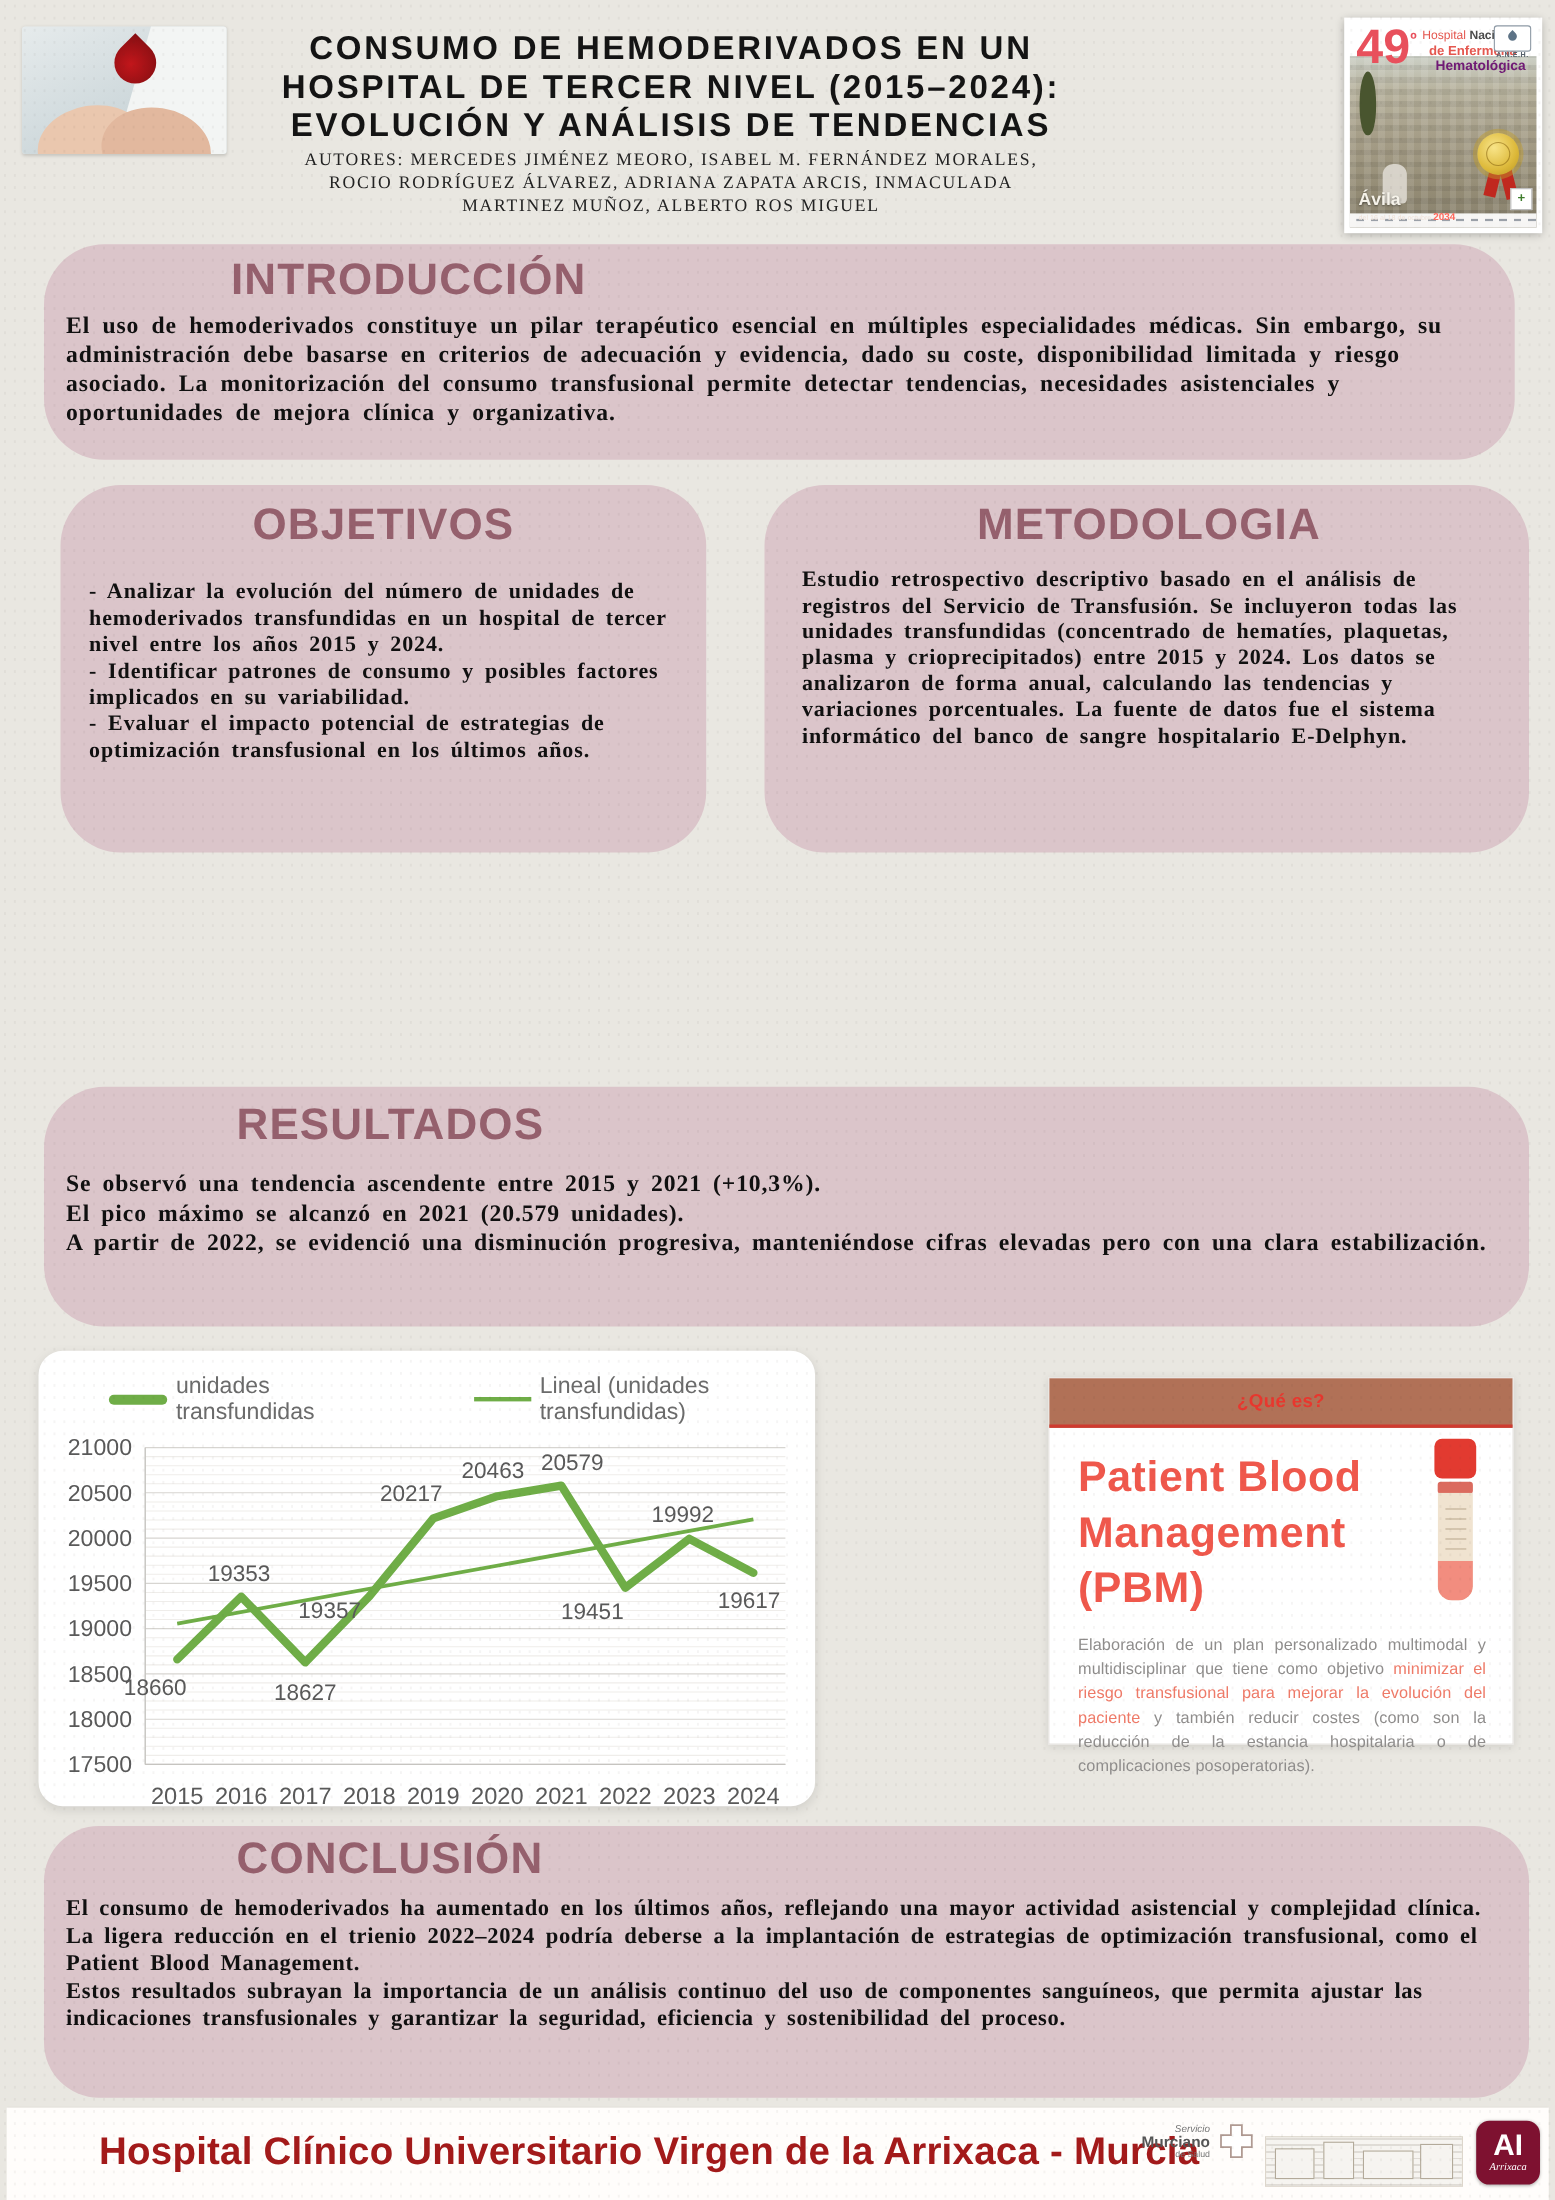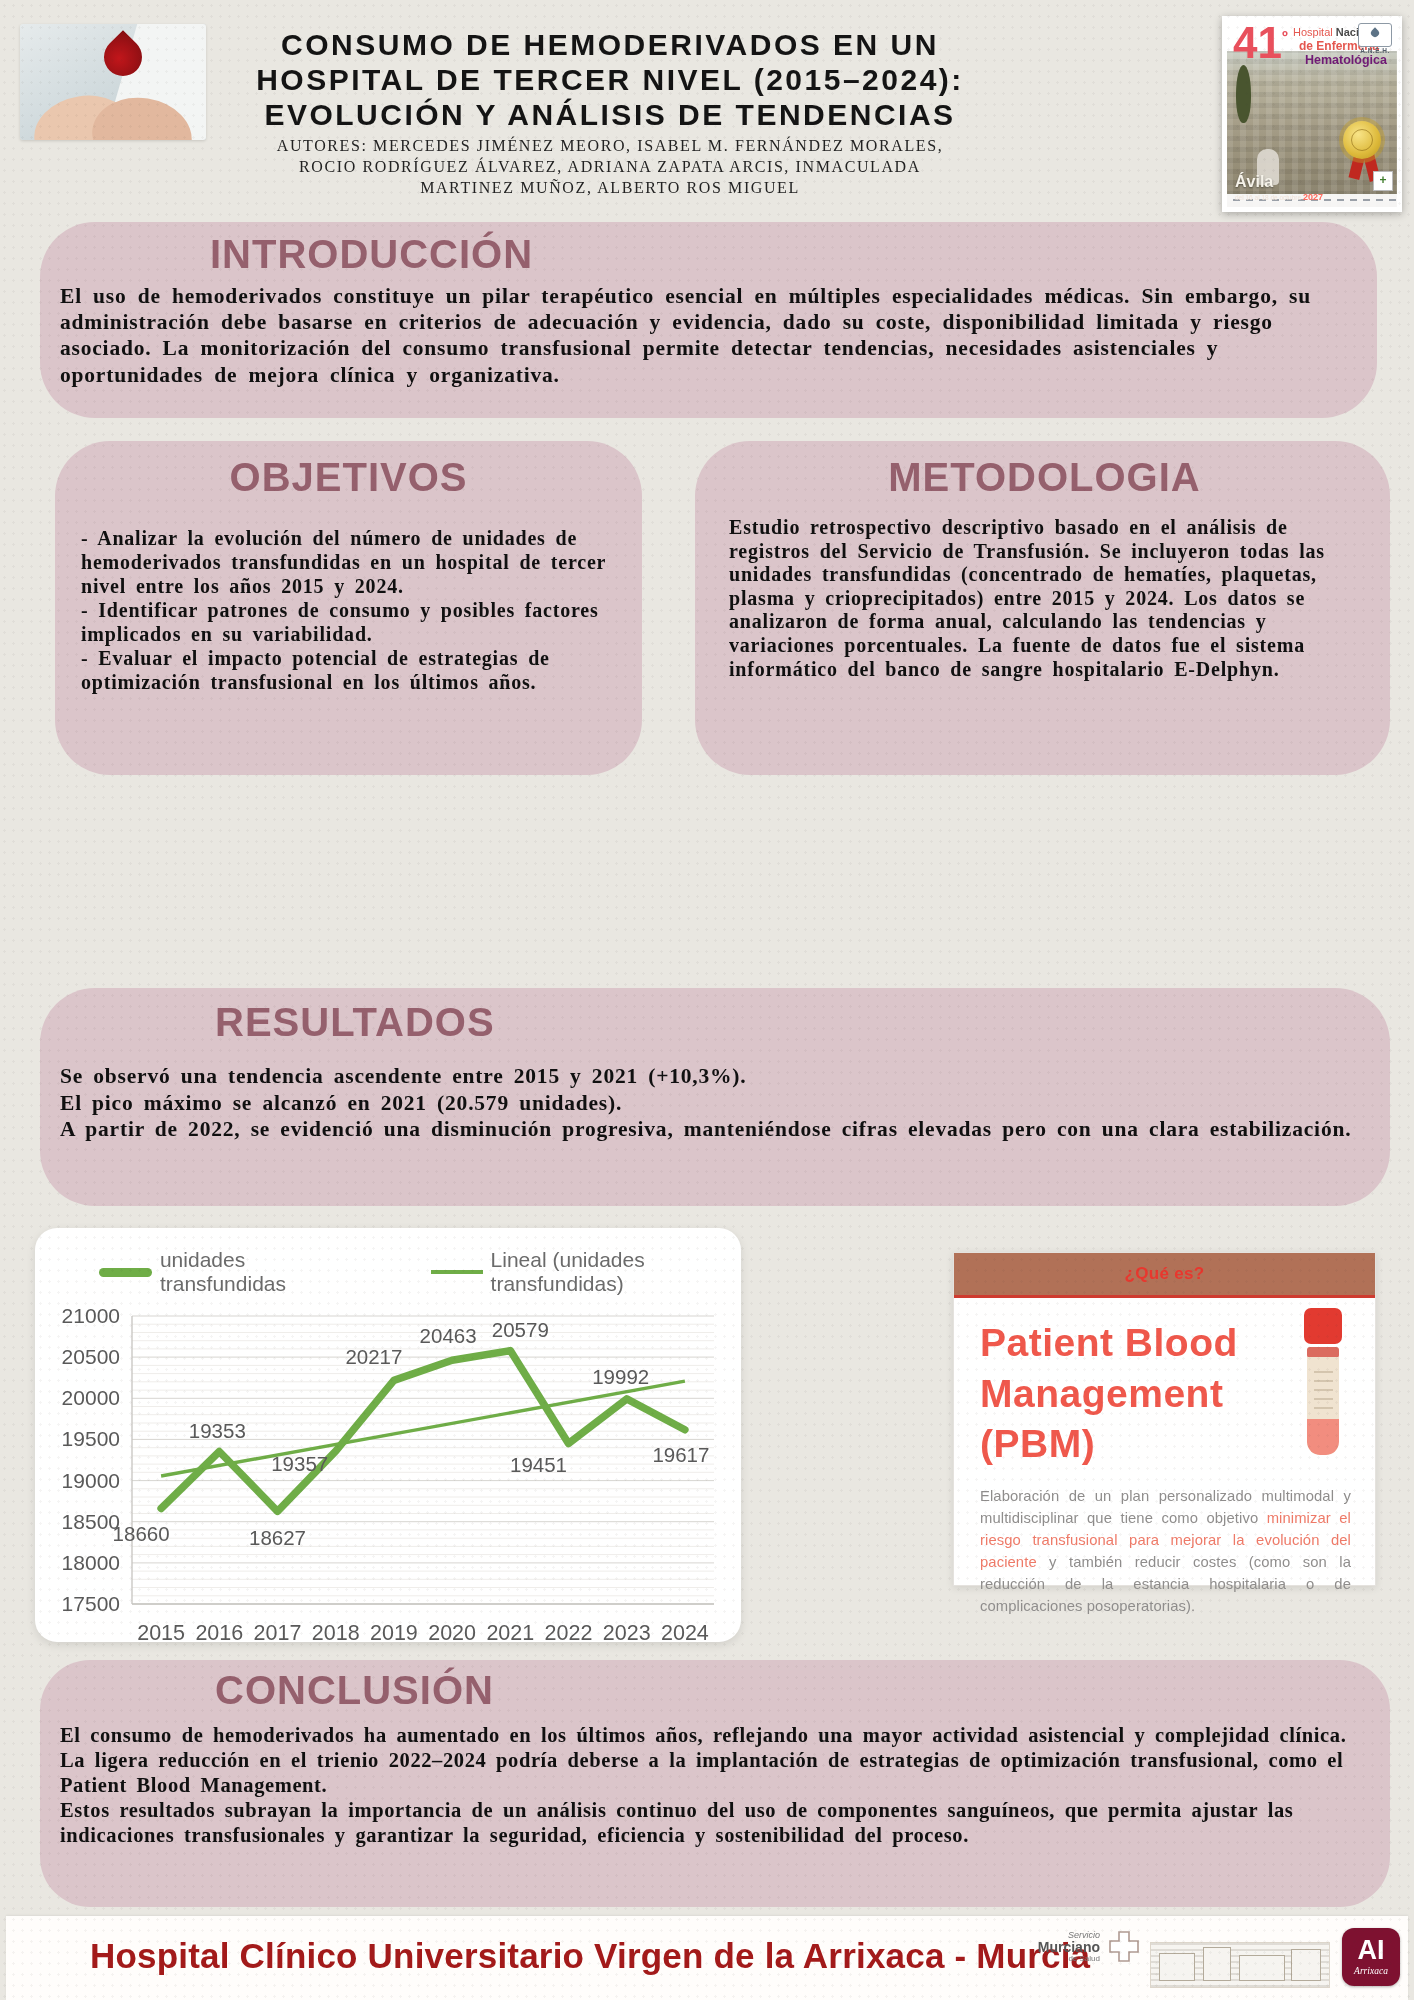--- a/index.html
+++ b/index.html
@@ -157,36 +157,36 @@
 <div class="abs authors">
     <div>AUTORES: MERCEDES JIMÉNEZ MEORO, ISABEL M. FERNÁNDEZ MORALES,</div>
     <div>ROCIO RODRÍGUEZ ÁLVAREZ, ADRIANA ZAPATA ARCIS, INMACULADA</div>
     <div>MARTINEZ MUÑOZ, ALBERTO ROS MIGUEL</div>
   </div>
 
 <div class="abs congress-badge">
   <div class="cb-inner">
     <div class="cb-photo"></div>
     <div class="cb-tree"></div>
-    <div class="cb-29"><span>41</span><sup>º</sup></div>
+    <div class="cb-29"><span>49</span><sup>º</sup></div>
     <div class="cb-l1"><span class="red">Hospital</span> <span class="dark">Nacional</span></div>
     <div class="cb-l2">de Enfermería</div>
     <div class="cb-l3">Hematológica</div>
     <div class="cb-aneh">
       <div class="box">
           <div class="mini-drop"></div>
         </div>
       <div class="org">A.N.E.H.</div>
     </div>
     <div class="cb-rosette"></div>
     <div class="cb-ribbon cb-rib1"></div>
     <div class="cb-ribbon cb-rib2"></div>
     <div class="cb-statue"></div>
     <div class="cb-avila">Ávila</div>
-    <div class="cb-dates"><span>del 16 al 18 de octubre</span> <span class="yr">2027</span></div>
+    <div class="cb-dates"><span>del 16 al 18 de octubre</span> <span class="yr">2034</span></div>
     <div class="cb-green">+</div>
     <div class="cb-strip"></div>
   </div>
 </div>
 
 <div class="abs panel panel-intro">
   <div class="sec-heading">INTRODUCCIÓN</div>
   <div class="serif-body">El uso de hemoderivados constituye un pilar terapéutico esencial en múltiples especialidades médicas. Sin embargo, su administración debe basarse en criterios de adecuación y evidencia, dado su coste, disponibilidad limitada y riesgo asociado. La monitorización del consumo transfusional permite detectar tendencias, necesidades asistenciales y oportunidades de mejora clínica y organizativa.</div>
 </div>
 

